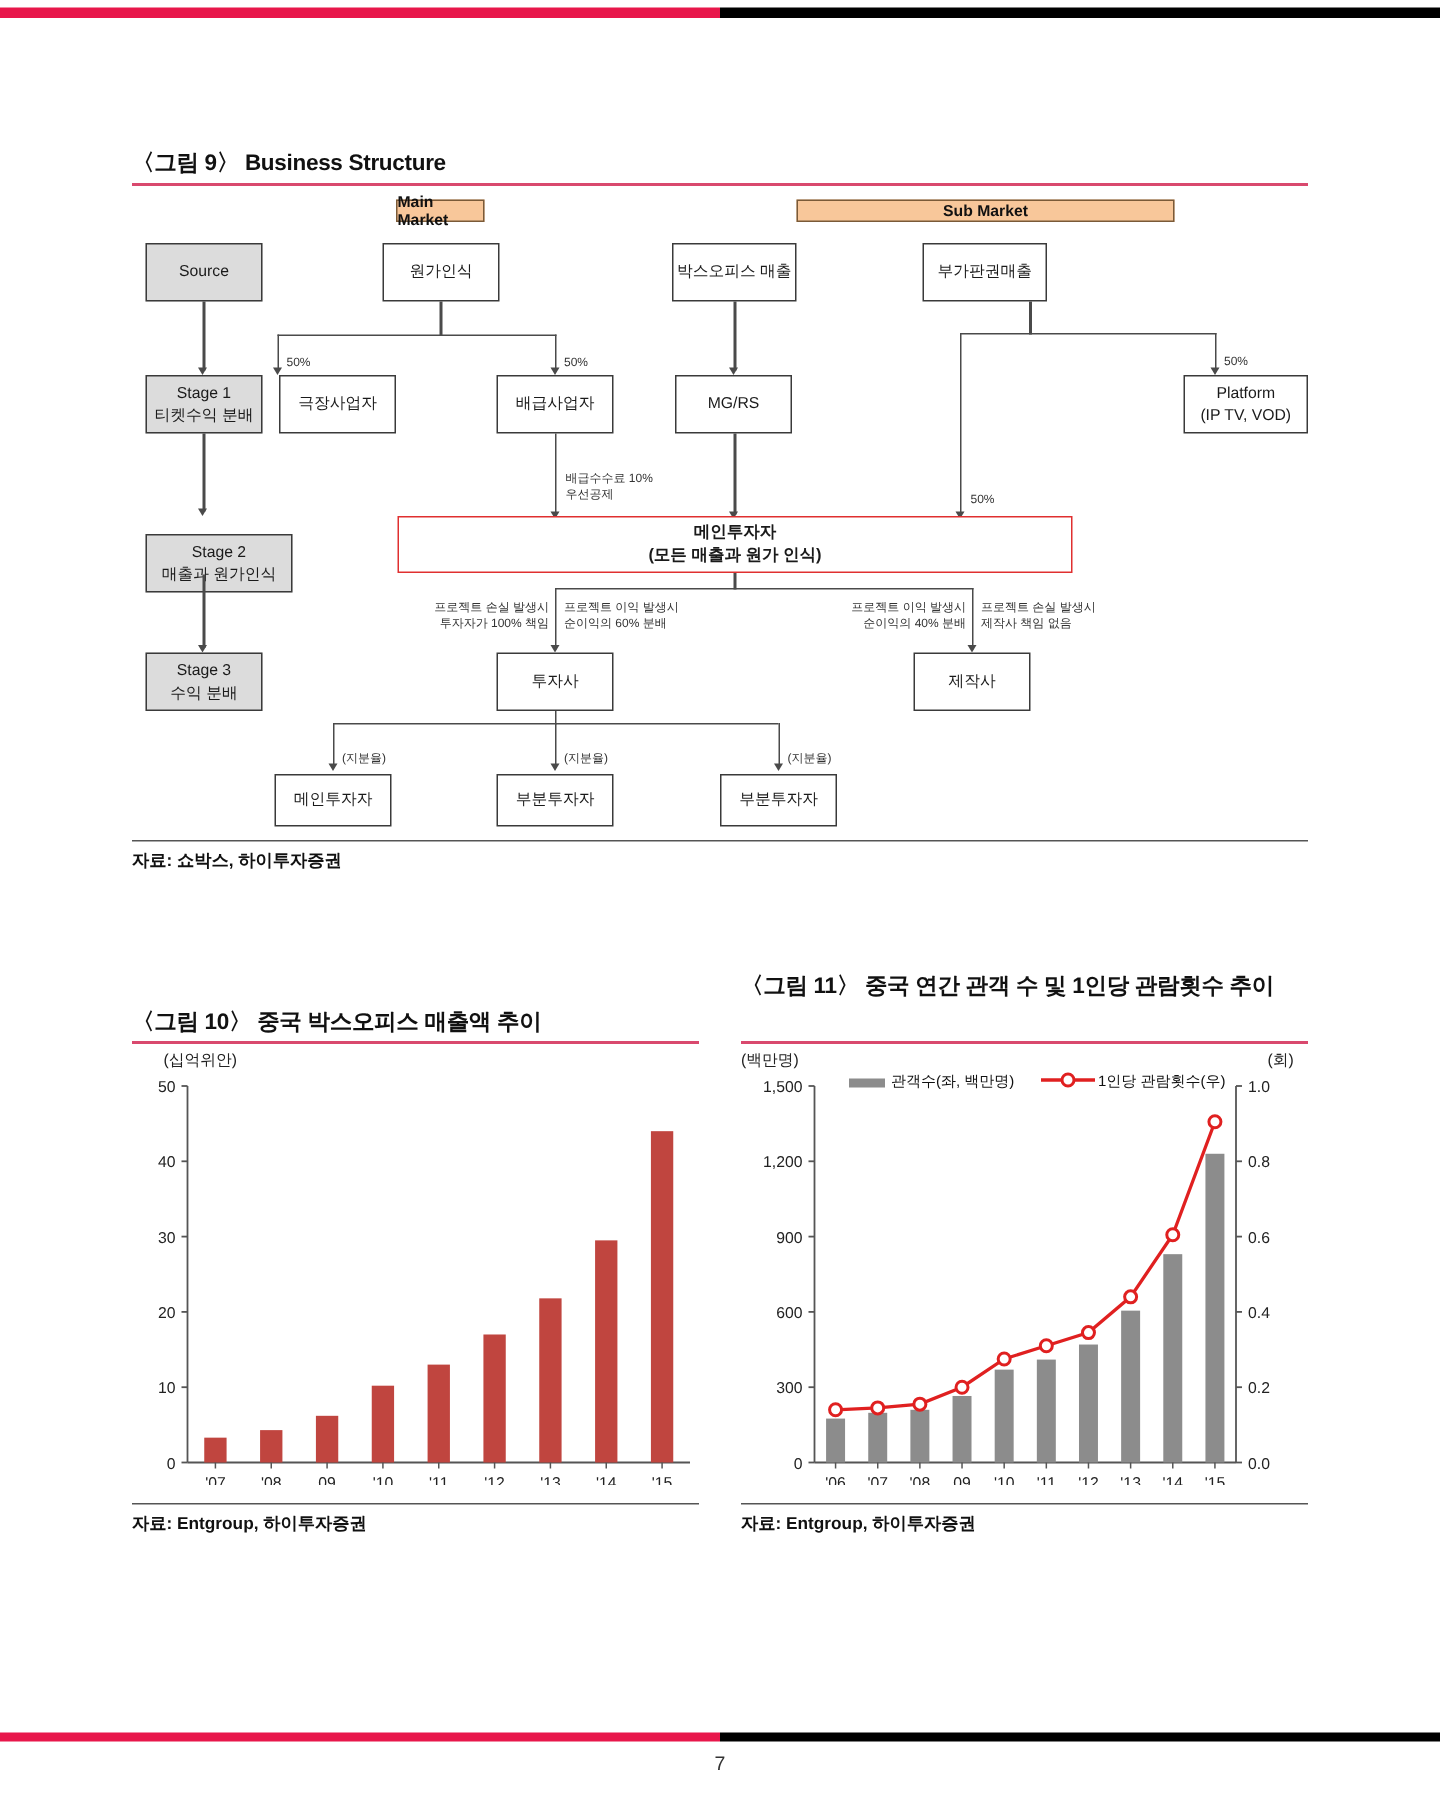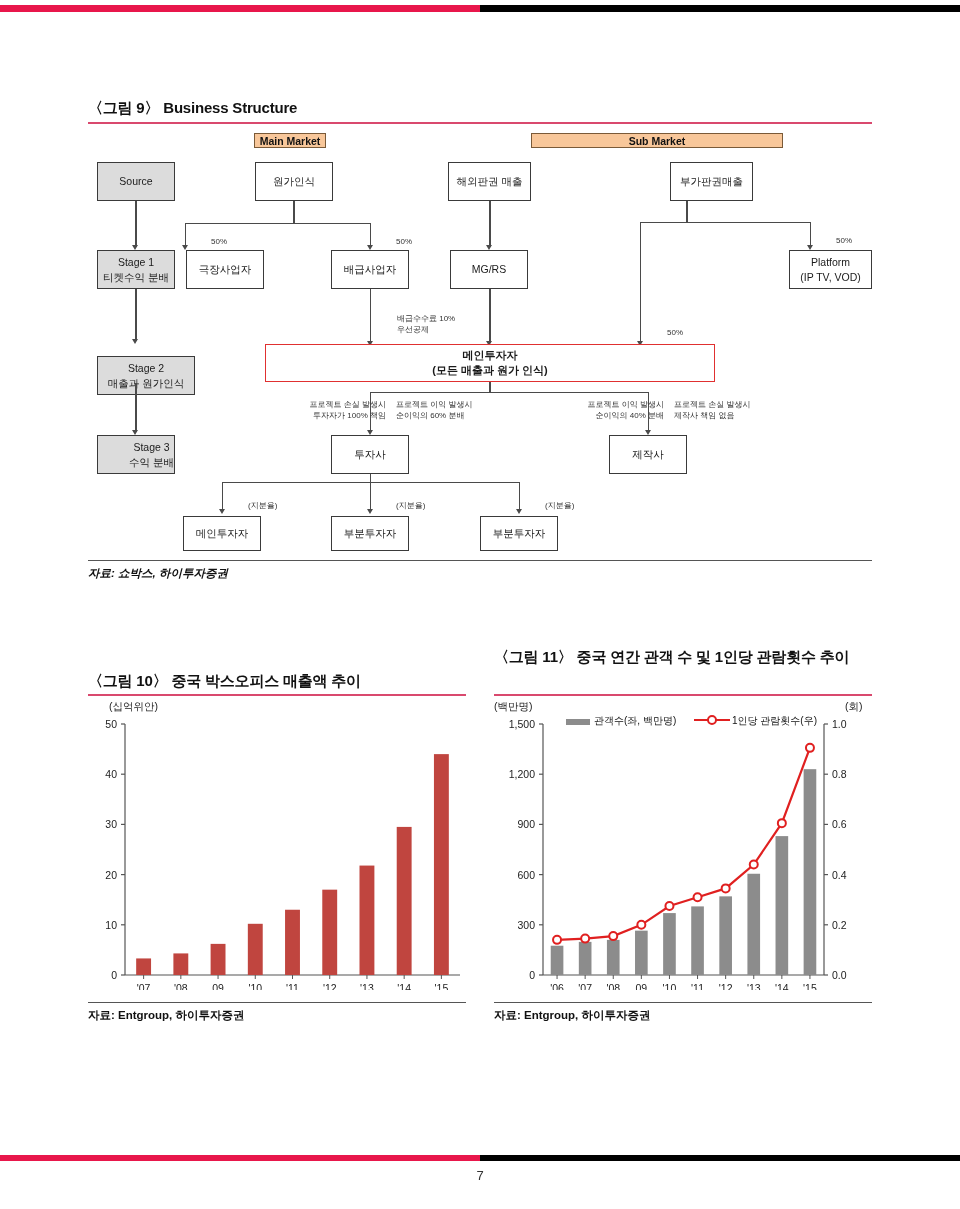--- a/index.html
+++ b/index.html
@@ -42,21 +42,20 @@
   .node.grey { background:#DCDCDC; }
   .node.red  { border:1.5px solid #E03030; }
   .banner {
     position:absolute; background:#F8C79A; border:1.2px solid #7a5a38;
     display:flex; align-items:center; justify-content:center;
     font-size:10.5px; font-weight:bold; color:#111;
   }
   .lbl {
     position:absolute; font-size:8px; color:#333; line-height:1.4;
     white-space:nowrap;
-    margin-left:20px;
   }
   .lbl.r { text-align:right; }
 
   
   .ln { position:absolute; background:#4a4a4a; }
   .vl { width:1.2px; }
   .hl { height:1.2px; }
   .arw {
     position:absolute; width:0; height:0;
     border-left:3.5px solid transparent; border-right:3.5px solid transparent;
@@ -78,27 +77,27 @@
 <div id="top-rule" class="rule">
   <div class="pink"></div>
   <div class="black"></div>
 </div>
 
 <div class="fig-title" style="left:88px; top:99px;">〈그림 9〉 Business Structure</div>
 <div class="fig-underline" style="left:88px; top:122px; width:784px;"></div>
 
 <div id="flow">
 
-  <div class="banner" style="left:254px; top:133px; width:72px; height:15px;">Main Market</div>
+  <div class="banner" style="left:264px; top:133px; width:59px; height:15px;">Main Market</div>
   <div class="banner" style="left:531px; top:133px; width:252px; height:15px;">Sub Market</div>
 
   <div class="node grey" style="left:97px; top:162px; width:78px; height:39px;">Source</div>
   <div class="node" style="left:255px; top:162px; width:78px; height:39px;">원가인식</div>
-  <div class="node" style="left:448px; top:162px; width:83px; height:39px;">해외판권 매출</div>
-  <div class="node" style="left:670px; top:162px; width:83px; height:39px;">부가판권매출</div>
+  <div class="node" style="left:448px; top:162px; width:83px; height:39px;">박스오피스 매출</div>
+  <div class="node" style="left:615px; top:162px; width:83px; height:39px;">부가판권매출</div>
 
   <div class="ln vl" style="left:135.4px; top:201px; height:46px;"></div>
   <div class="arw" style="left:132px; top:245px;"></div>
 
   <div class="ln vl" style="left:293.4px; top:201px; height:23px;"></div>
   <div class="ln hl" style="left:185px; top:223px; width:186px;"></div>
   <div class="ln vl" style="left:185px; top:223px; height:24px;"></div>
   <div class="arw" style="left:181.6px; top:245px;"></div>
   <div class="ln vl" style="left:370px; top:223px; height:24px;"></div>
   <div class="arw" style="left:366.6px; top:245px;"></div>
@@ -180,21 +179,21 @@
   </div>
   <div class="lbl r" style="left:564px; top:399px; width:80px;">
     <span>프로젝트 이익 발생시</span><br>
     <span>순이익의 40% 분배</span>
   </div>
   <div class="lbl" style="left:654px; top:399px;">
     <span>프로젝트 손실 발생시</span><br>
     <span>제작사 책임 없음</span>
   </div>
 
-  <div class="node grey" style="left:97px; top:435px; width:78px; height:39px;justify-content:flex-end;">
+  <div class="node grey" style="left:97px; top:435px; width:78px; height:39px;">
     <div>
       <span>Stage 3</span><br>
       <span>수익 분배</span>
     </div>
   </div>
   <div class="node" style="left:331px; top:435px; width:78px; height:39px;">투자사</div>
   <div class="node" style="left:609px; top:435px; width:78px; height:39px;">제작사</div>
 
   <div class="ln vl" style="left:370px; top:474px; height:9px;"></div>
   <div class="ln hl" style="left:222px; top:482px; width:297px;"></div>
@@ -208,21 +207,21 @@
   <div class="lbl" style="left:228px; top:500px;">(지분율)</div>
   <div class="lbl" style="left:376px; top:500px;">(지분율)</div>
   <div class="lbl" style="left:525px; top:500px;">(지분율)</div>
 
   <div class="node" style="left:183px; top:516px; width:78px; height:35px;">메인투자자</div>
   <div class="node" style="left:331px; top:516px; width:78px; height:35px;">부분투자자</div>
   <div class="node" style="left:480px; top:516px; width:78px; height:35px;">부분투자자</div>
 </div>
 
 <div class="src-line" style="left:88px; top:560px; width:784px;"></div>
-<div class="src-txt" style="left:88px; top:566px;font-style:italic;">자료: 쇼박스, 하이투자증권</div>
+<div class="src-txt" style="left:88px; top:566px;">자료: 쇼박스, 하이투자증권</div>
 
 <div class="fig-title" style="left:88px; top:672px;">〈그림 10〉 중국 박스오피스 매출액 추이</div>
 <div class="fig-underline" style="left:88px; top:694px; width:378px;"></div>
 <div class="axis-unit" style="left:88px; top:700px;margin-left:21px;">(십억위안)</div>
 
 <div id="chart10" class="chart" style="left:88px; top:718px; width:378px; height:272px;">
   <svg width="378" height="272" viewBox="0 0 378 272">
 
     <line x1="37" y1="6" x2="37" y2="257" stroke="#555" stroke-width="1.2"></line>
 

